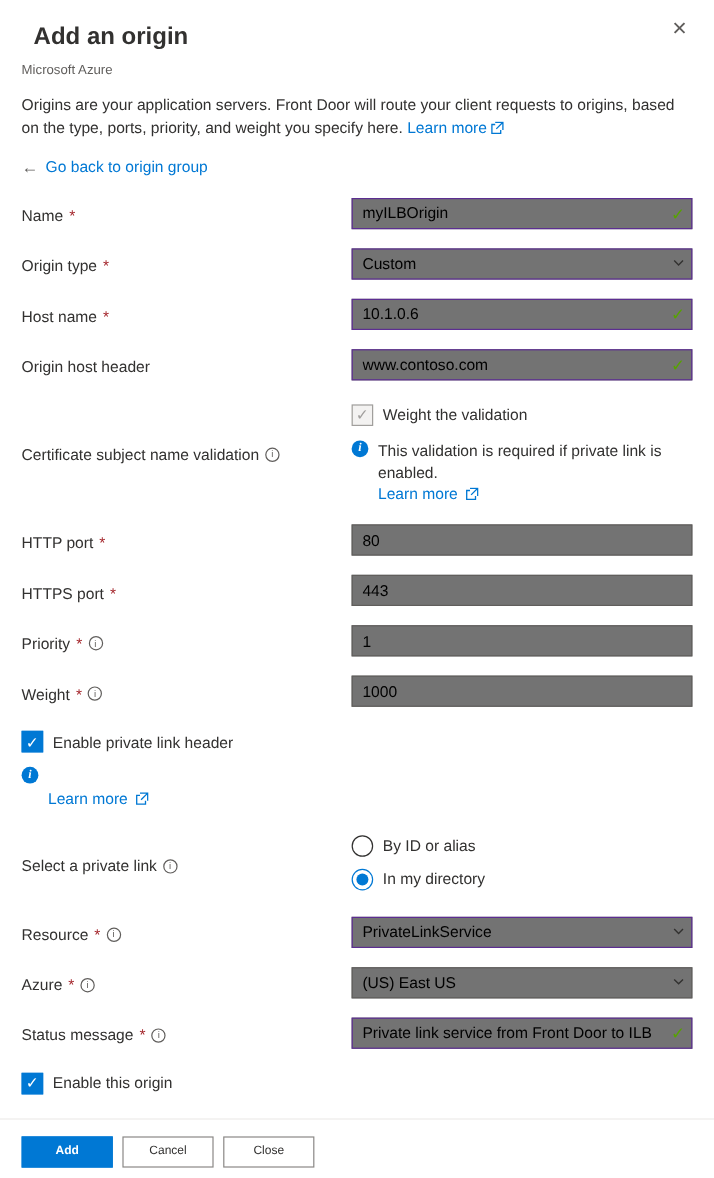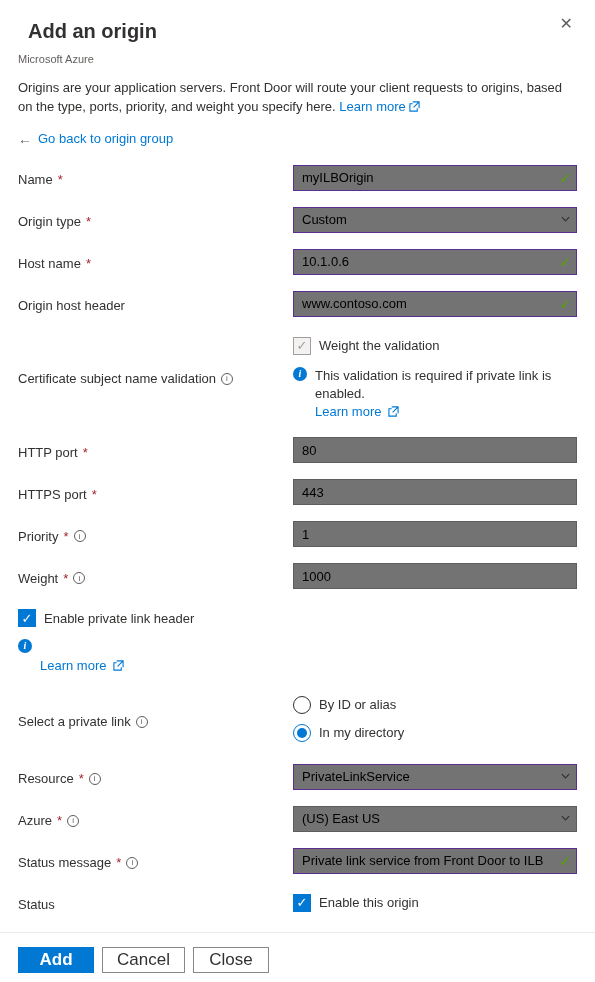--- a/index.html
+++ b/index.html
@@ -58,21 +58,21 @@
   .info-note { display: flex; gap: 8px; margin-top: 8px; font-size: 13px; line-height: 1.4; }
   .radio-row { display: flex; align-items: center; gap: 8px; min-height: 26px; margin-bottom: 2px; }
   .radio { width: 18px; height: 18px; border: 1px solid #323130; border-radius: 50%; display: inline-flex; align-items: center; justify-content: center; cursor: pointer; flex-shrink: 0; }
   .radio.checked { border-color: #0078d4; }
   .radio.checked::after { content: ""; width: 10px; height: 10px; background: #0078d4; border-radius: 50%; }
   .footer {
     border-top: 1px solid #edebe9; padding: 14px 18px; margin-top: 14px;
     display: flex; gap: 8px;
   }
   .btn {
-    min-width: 76px; height: 26px; padding: 0 14px; font-size: 17px;
+    min-width: 76px; height: 26px; padding: 0 14px; font-size: 10px;
     font-family: inherit; cursor: pointer; border: 1px solid #8a8886;
     background: #fff; color: #323130;
   }
   .btn.primary { background: #0078d4; border-color: #0078d4; color: #fff; font-weight: 600; }
   svg.chev { width: 11px; height: 11px; }
 </style>
 </head>
 <body>
 
 <div class="panel">
@@ -302,23 +302,20 @@
     <div class="field-col">
       <div class="input-wrap valid">
         <input class="input" value="Private link service from Front Door to ILB" style="">
         <span class="check-mark">✓</span>
       </div>
     </div>
   </div>
 
   
   <div class="form-row">
-    <div class="label-col">
-        <span>Status</span>
-      </div>
     <div class="field-col">
       <div class="checkbox-row">
         <span class="checkbox checked">✓</span>
         <span>Enable this origin</span>
       </div>
     </div>
   </div>
 </div>
 
 <div class="footer">

